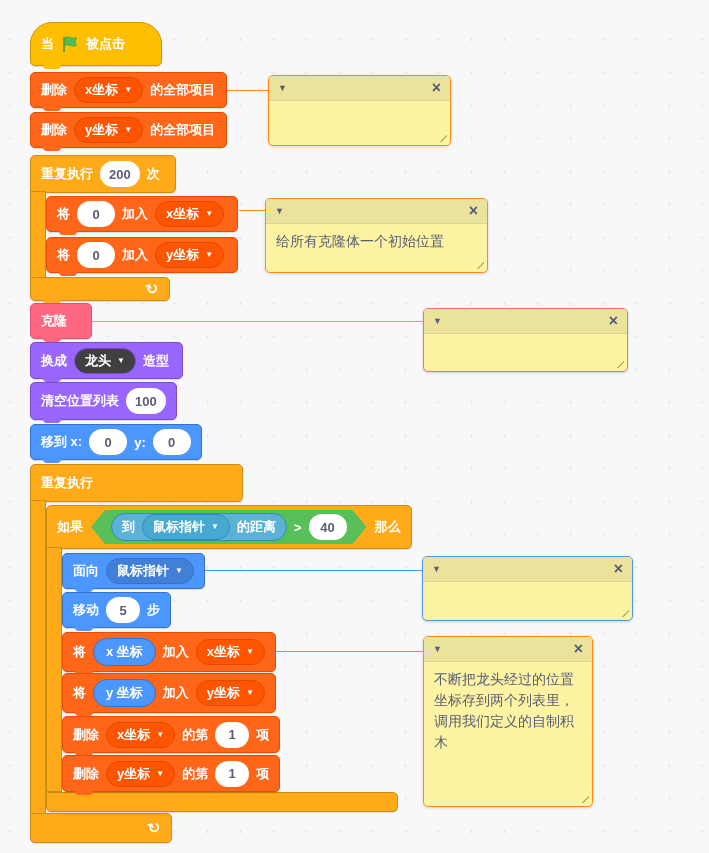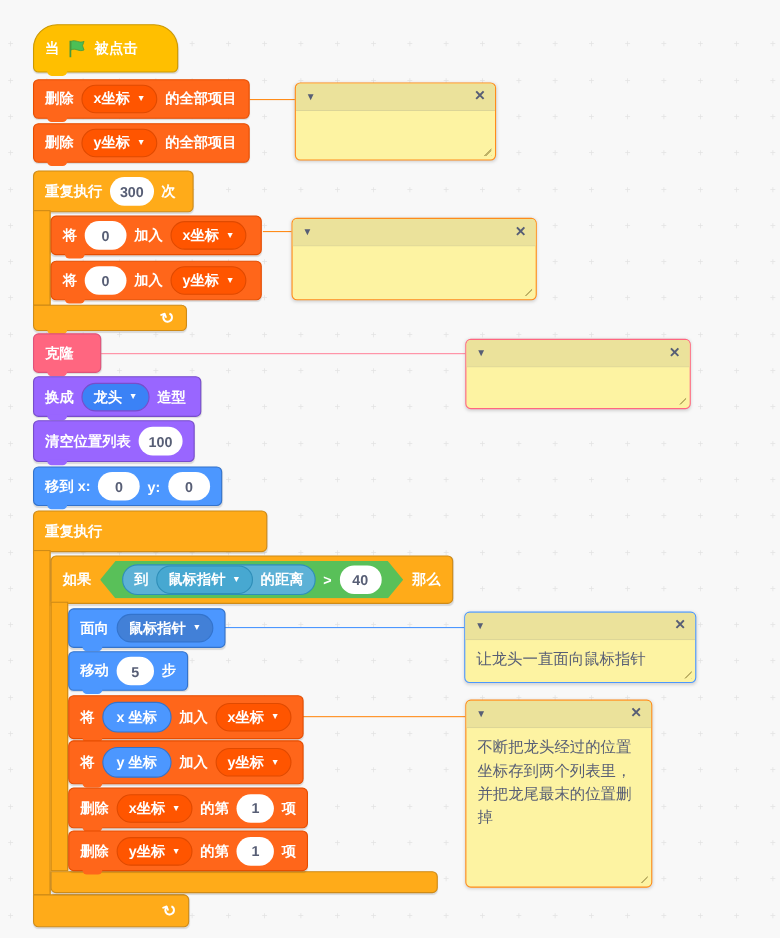--- a/index.html
+++ b/index.html
@@ -34,21 +34,21 @@
          color:#fff;font-weight:700;box-shadow:0 1px 1px rgba(0,0,0,.12)}
   .loop-arrow{font-size:15px;font-weight:700;color:#fff;transform:rotate(-20deg)}
   
   .oval{background:#fff;color:#575E75;border-radius:14px;height:26px;min-width:38px;
         display:inline-flex;align-items:center;justify-content:center;
         padding:0 9px;font-weight:700;font-size:13px;box-sizing:border-box}
   .dd{border-radius:14px;height:26px;display:inline-flex;align-items:center;gap:6px;
       padding:0 10px;font-weight:700;font-size:13px;color:#fff;box-sizing:border-box}
   .dd-list   {background:#FF5500;border:1px solid #E04A00}
   .dd-motion {background:#4280D7;border:1px solid #3373CC}
-  .dd-looks  {background:#3b82f6;border:1px solid #774DCB}
+  .dd-looks  {background:#404040;border:1px solid #774DCB}
   .dd-sensing{background:#47A8D1;border:1px solid #2E8EB8}
   .caret{font-size:8px;line-height:1}
   .reporter{background:#4C97FF;border:1px solid #3373CC;border-radius:15px;height:28px;
             display:inline-flex;align-items:center;justify-content:center;padding:0 12px;
             color:#fff;font-weight:700;font-size:13px;box-sizing:border-box}
   
   .hex{height:34px;display:inline-flex;align-items:center;gap:7px;padding:0 20px;
        background:#59C059;
        clip-path:polygon(14px 0,calc(100% - 14px) 0,100% 50%,calc(100% - 14px) 100%,14px 100%,0 50%)}
   .sens{background:#5CB1D6;border:1px solid #2E8EB8;border-radius:15px;height:28px;
@@ -656,21 +656,21 @@
     <span class="dd dd-list">
       <span>y坐标</span>
       <span class="caret">▼</span>
     </span>
     <span>的全部项目</span>
     <i class="tab"></i>
   </div>
 
   <div class="blk control chead" style="left:30px;top:155px;min-width:146px;height:38px">
     <span>重复执行</span>
-    <span class="oval">300</span>
+    <span class="oval">200</span>
     <span>次</span>
   </div>
   <div class="cwall control" style="left:30px;top:191px;width:16px;height:87px"></div>
   <div class="cfoot control" style="left:30px;top:277px;width:140px;height:24px">
     <span class="loop-arrow">↻</span>
     <i class="tab"></i>
   </div>
 
   <div class="blk list" style="left:46px;top:196px;min-width:192px;height:36px">
     <span>将</span>
@@ -818,42 +818,42 @@
       <span class="cclose">×</span>
     </div>
     <span class="cresize"></span>
   </div>
 
   <div class="comment" style="left:265px;top:198px;width:223px;height:75px;border-color:#FF8C1A">
     <div class="cbar">
       <span class="ccaret">▼</span>
       <span class="cclose">×</span>
     </div>
+    <div class="cbody">给所有克隆体一个初始位置</div>
     <span class="cresize"></span>
   </div>
 
   <div class="comment" style="left:423px;top:308px;width:205px;height:64px;border-color:#FF6680">
     <div class="cbar">
       <span class="ccaret">▼</span>
       <span class="cclose">×</span>
     </div>
     <span class="cresize"></span>
   </div>
 
   <div class="comment" style="left:422px;top:556px;width:211px;height:65px;border-color:#4C97FF">
     <div class="cbar">
       <span class="ccaret">▼</span>
       <span class="cclose">×</span>
     </div>
-    <div class="cbody">让龙头一直面向鼠标指针</div>
     <span class="cresize"></span>
   </div>
 
   <div class="comment" style="left:423px;top:636px;width:170px;height:171px;border-color:#FF8C1A">
     <div class="cbar">
       <span class="ccaret">▼</span>
       <span class="cclose">×</span>
     </div>
-    <div class="cbody">不断把龙头经过的位置坐标存到两个列表里， 并把龙尾最末的位置删掉</div>
+    <div class="cbody">不断把龙头经过的位置坐标存到两个列表里， 调用我们定义的自制积木</div>
     <span class="cresize"></span>
   </div>
 
 </div>
 
 </body></html>

